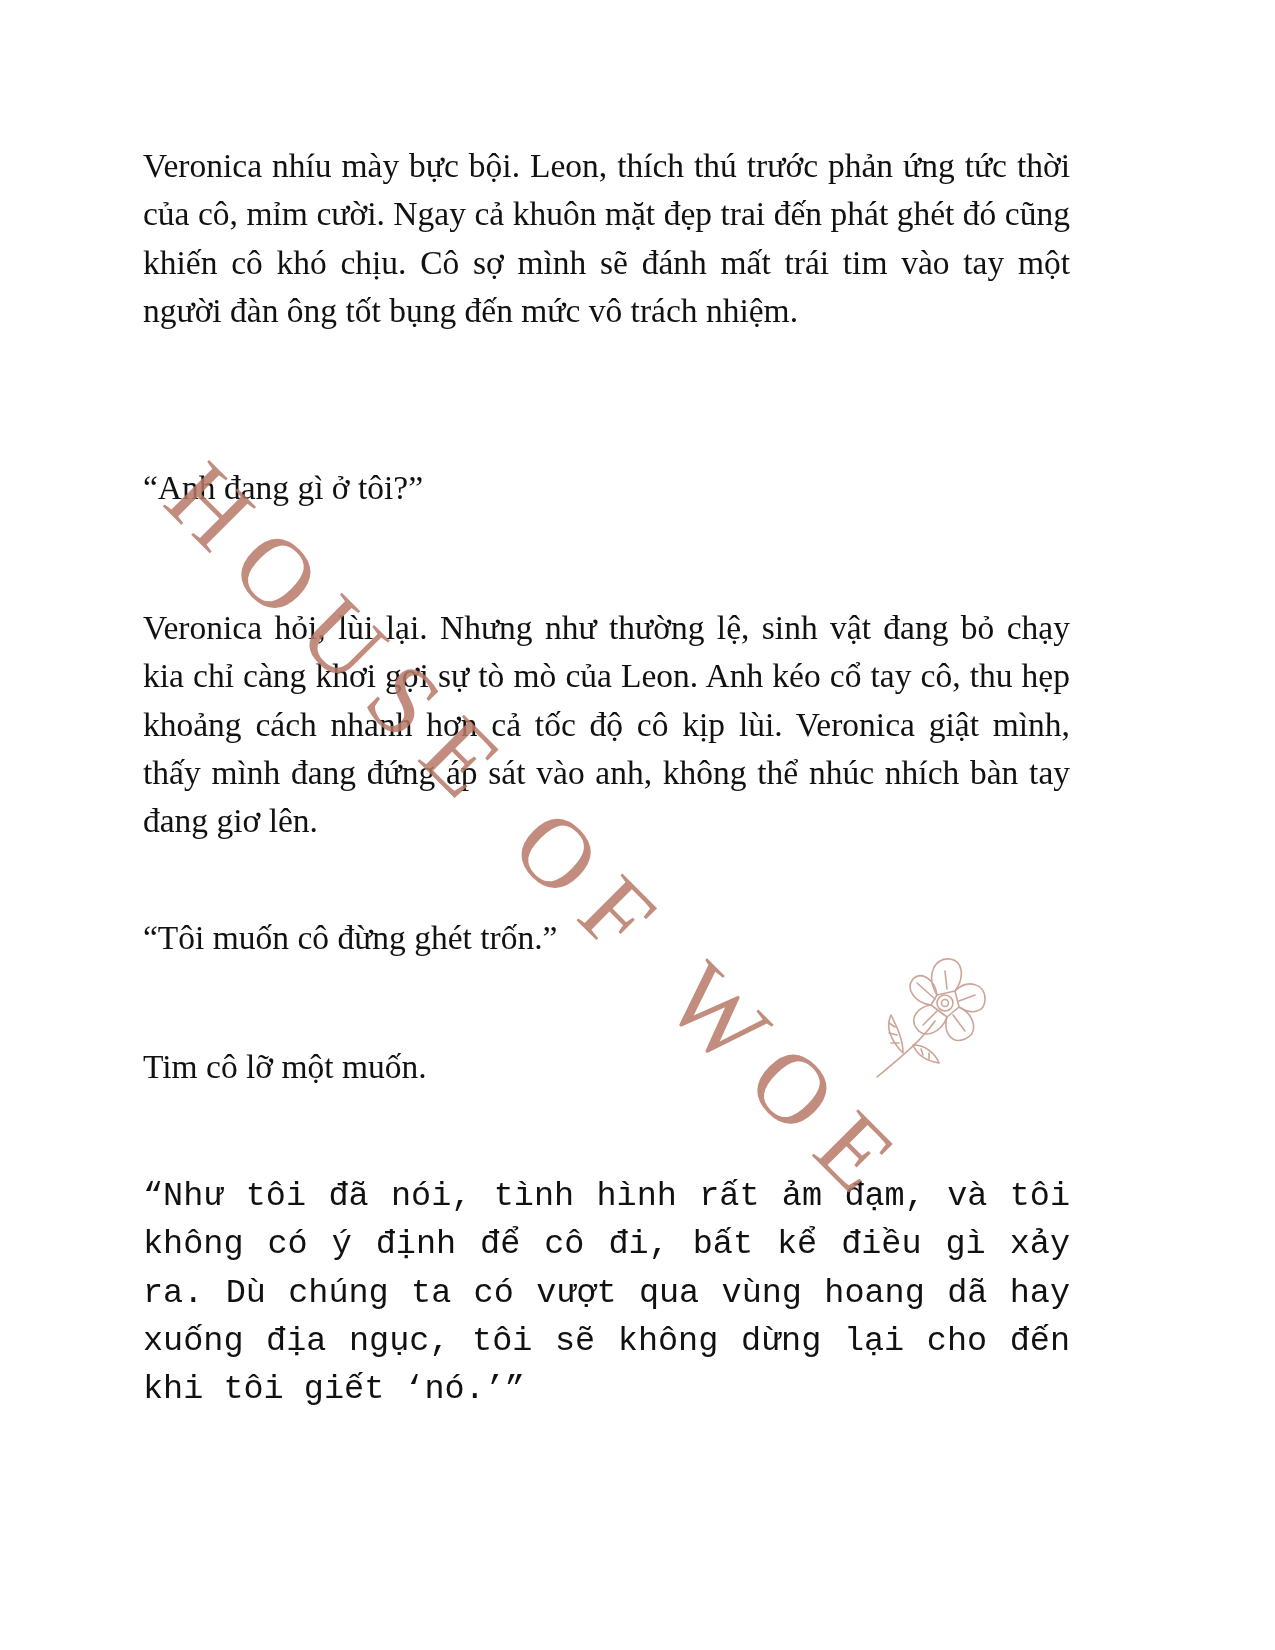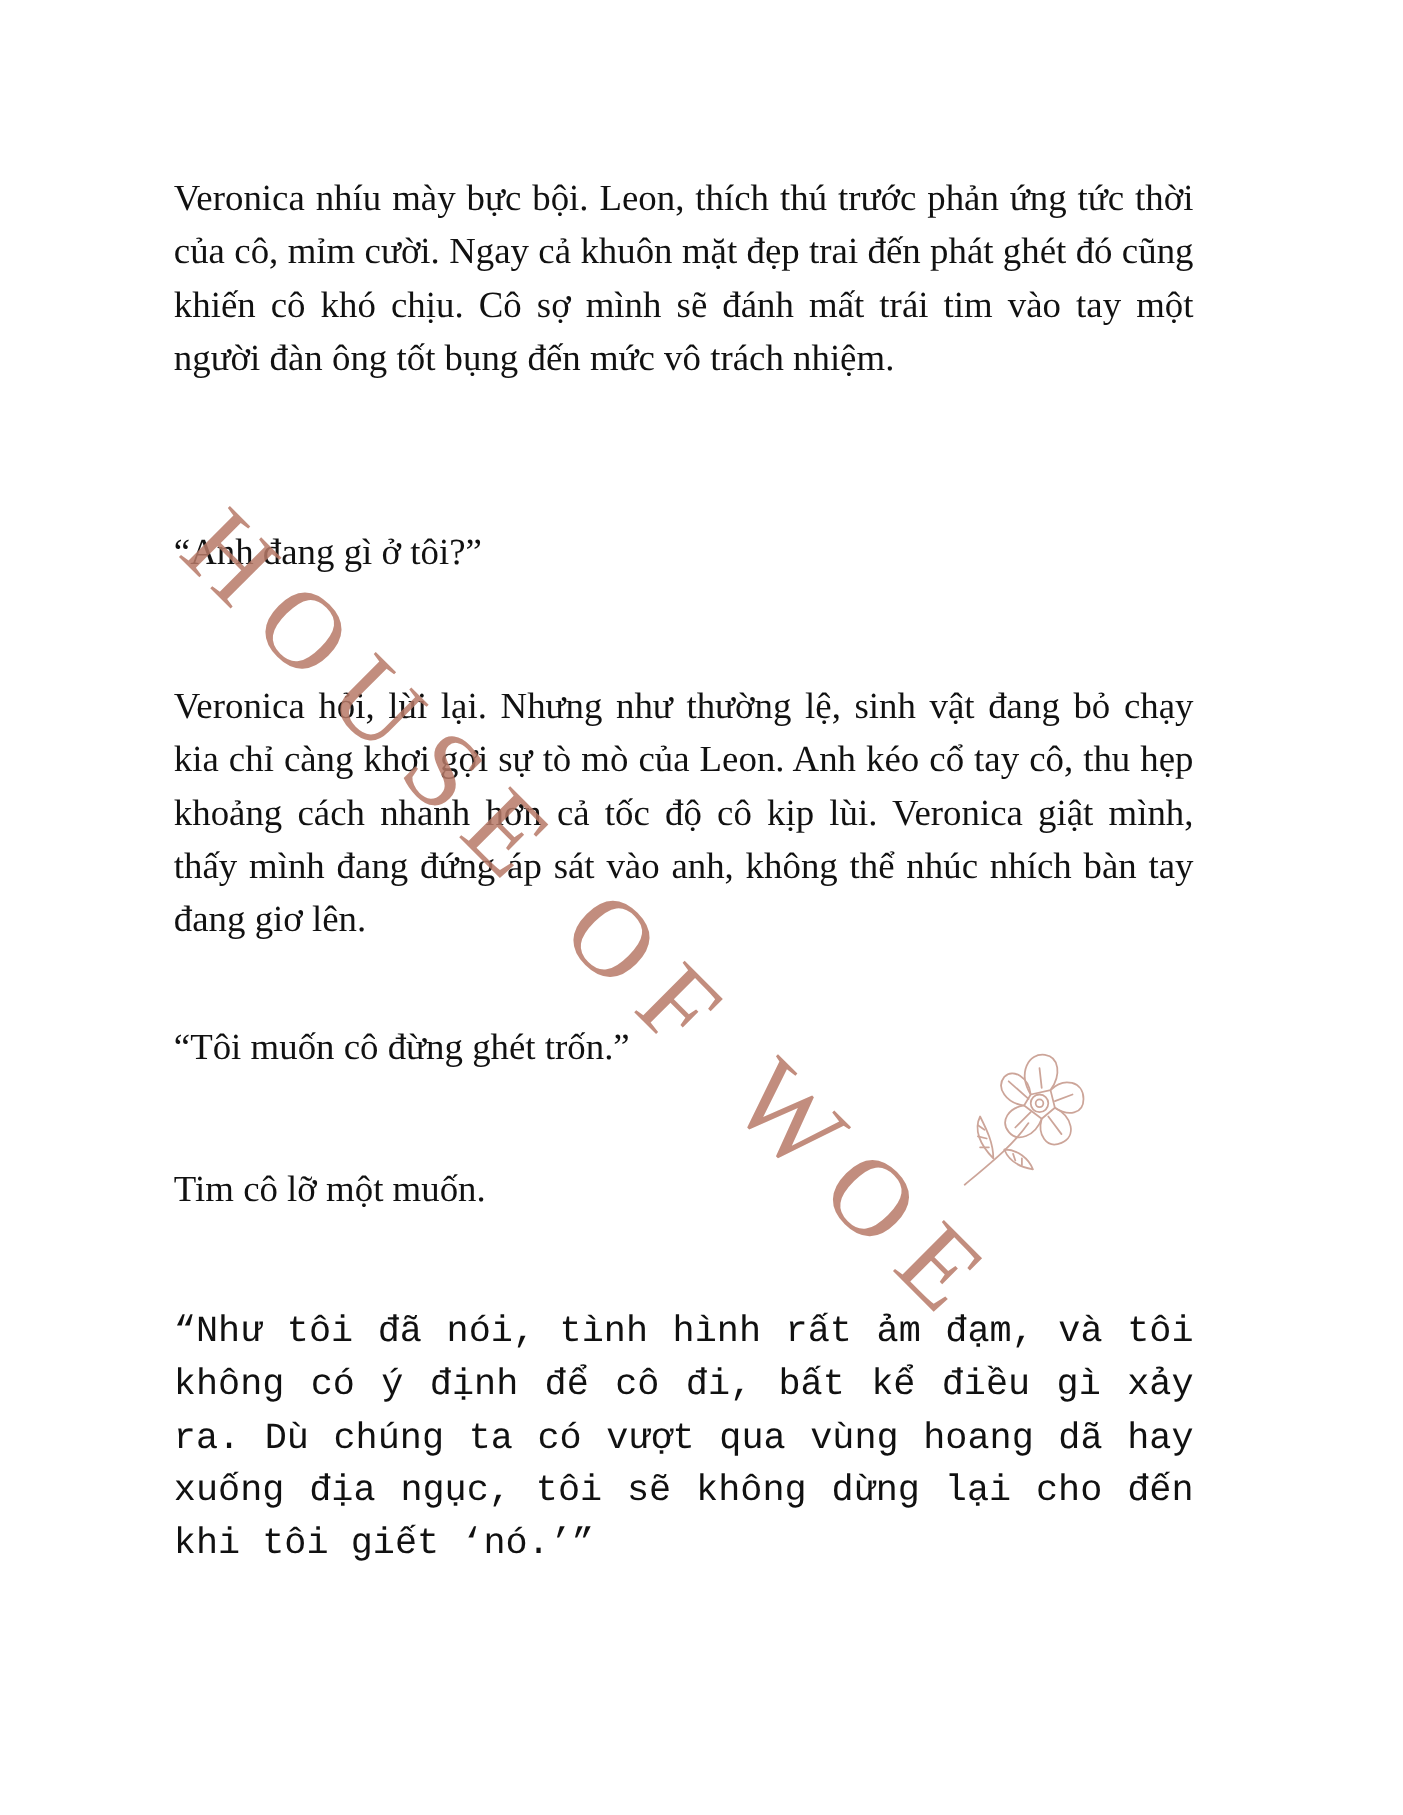--- a/index.html
+++ b/index.html
@@ -22,21 +22,21 @@
       background: #ffffff;
     }
     .text-column {
       position: absolute;
       left: 143px;
       top: 142px;
       width: 927px;
       z-index: 1;
     }
     .para {
-      margin: 15px;
+      margin: 0;
       font-size: 33.5px;
       line-height: 48.3px;
       text-align: justify;
       letter-spacing: 0px;
     }
     .p1 { position: absolute; top: 0px; left: 0; width: 927px; }
     .p2 { position: absolute; top: 322px; left: 0; width: 927px; }
     .p3 { position: absolute; top: 462px; left: 0; width: 927px; }
     .p4 { position: absolute; top: 772px; left: 0; width: 927px; }
     .p5 { position: absolute; top: 901px; left: 0; width: 927px; }

